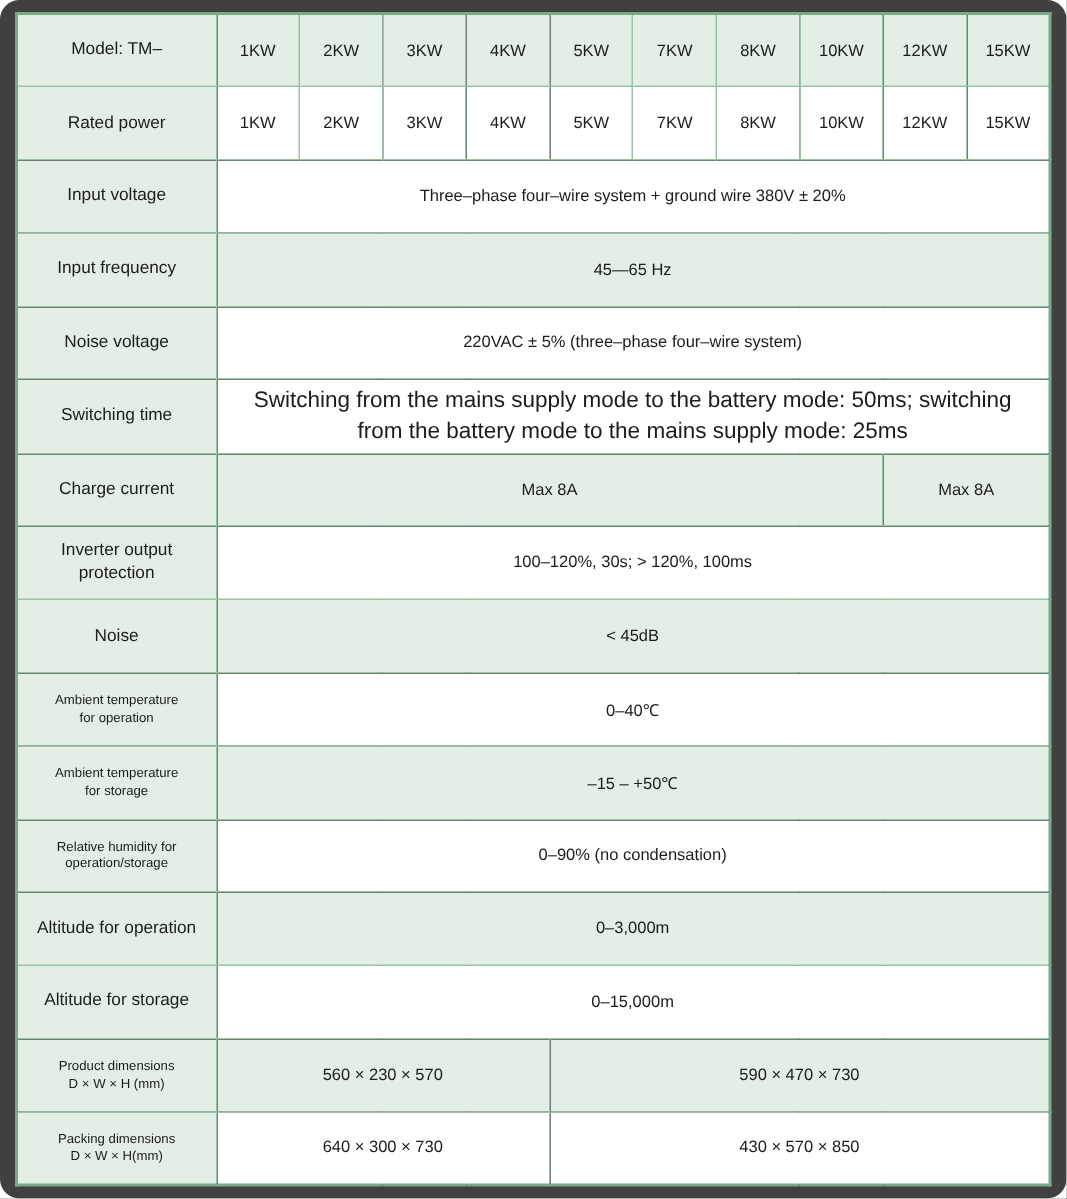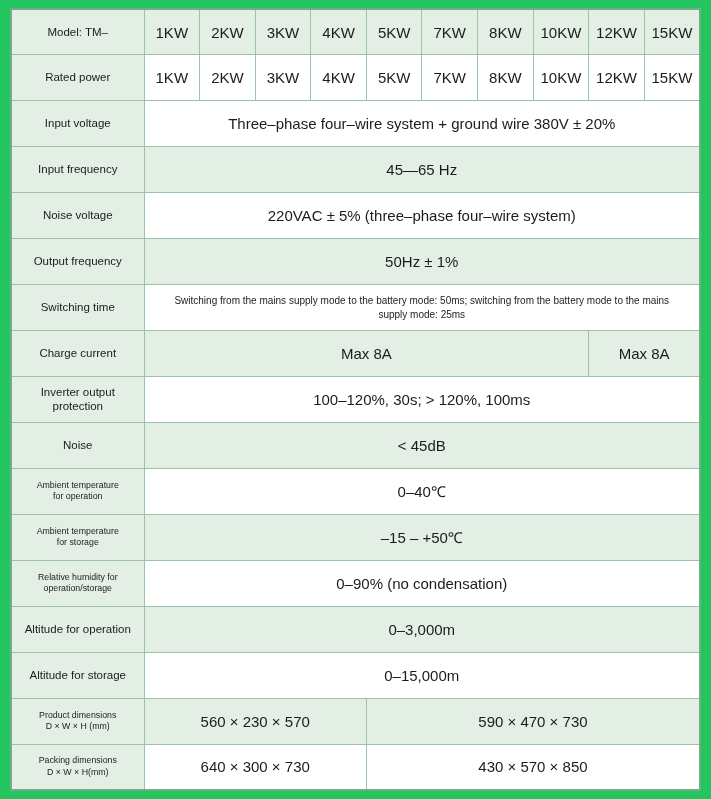--- a/index.html
+++ b/index.html
@@ -9,21 +9,21 @@
     --grid-border:#9cc3a6;
     --outer-border:#78aa87;
     --text:#1c1c1c;
   }
   html,body{margin:0;padding:0;background:#ffffff;}
   body{
     width:711px;height:799px;
     font-family:"Liberation Sans", sans-serif;
     color:var(--text);
   }
-  .page{position:relative;width:711px;height:799px;background:#22c55e;}
+  .page{position:relative;width:711px;height:799px;background:#404040;border-radius:13px;}
   table.spec{
     position:absolute;left:10px;top:8px;
     width:691px;height:783px;
     border-collapse:collapse;
     table-layout:fixed;
     border:2px solid var(--outer-border);
   }
   table.spec th, table.spec td{
     border:1px solid var(--grid-border);
     text-align:center;
@@ -33,23 +33,23 @@
     overflow:hidden;
   }
   table.spec tr{height:41px;}
   th.label{
     background:var(--cell-green);
     font-size:11.5px;
     white-space:pre-line;
     line-height:1.3;
   }
   th.label.small{font-size:8.8px;line-height:1.3;text-align:center;}
-  td.val{font-size:15px;background:var(--cell-white);}
+  td.val{font-size:11px;background:var(--cell-white);}
   tr.green td.val{background:var(--cell-green);}
-  td.val.wrap{font-size:10px;line-height:1.35;padding:0 16px;}
+  td.val.wrap{font-size:15px;line-height:1.35;padding:0 16px;}
 </style>
 </head>
 <body>
 
 <div class="page">
   <table class="spec">
     <colgroup id="spec-cols">
         <col style="width: 133px;">
         <col>
         <col>
@@ -94,24 +94,20 @@
           <td class="val" colspan="10">Three–phase four–wire system + ground wire  380V ± 20%</td>
         </tr>
         <tr class="green">
           <th class="label">Input frequency</th>
           <td class="val" colspan="10">45—65 Hz</td>
         </tr>
         <tr class="white">
           <th class="label">Noise voltage</th>
           <td class="val" colspan="10">220VAC ± 5% (three–phase four–wire system)</td>
         </tr>
-        <tr class="green">
-          <th class="label">Output frequency</th>
-          <td class="val" colspan="10">50Hz ± 1%</td>
-        </tr>
         <tr class="white">
           <th class="label">Switching time</th>
           <td class="val wrap" colspan="10">Switching from the mains supply mode to the battery mode: 50ms; switching from the battery mode to the mains supply mode: 25ms</td>
         </tr>
         <tr class="green">
           <th class="label">Charge current</th>
           <td class="val" colspan="8">Max 8A</td>
           <td class="val" colspan="2">Max 8A</td>
         </tr>
         <tr class="white">

